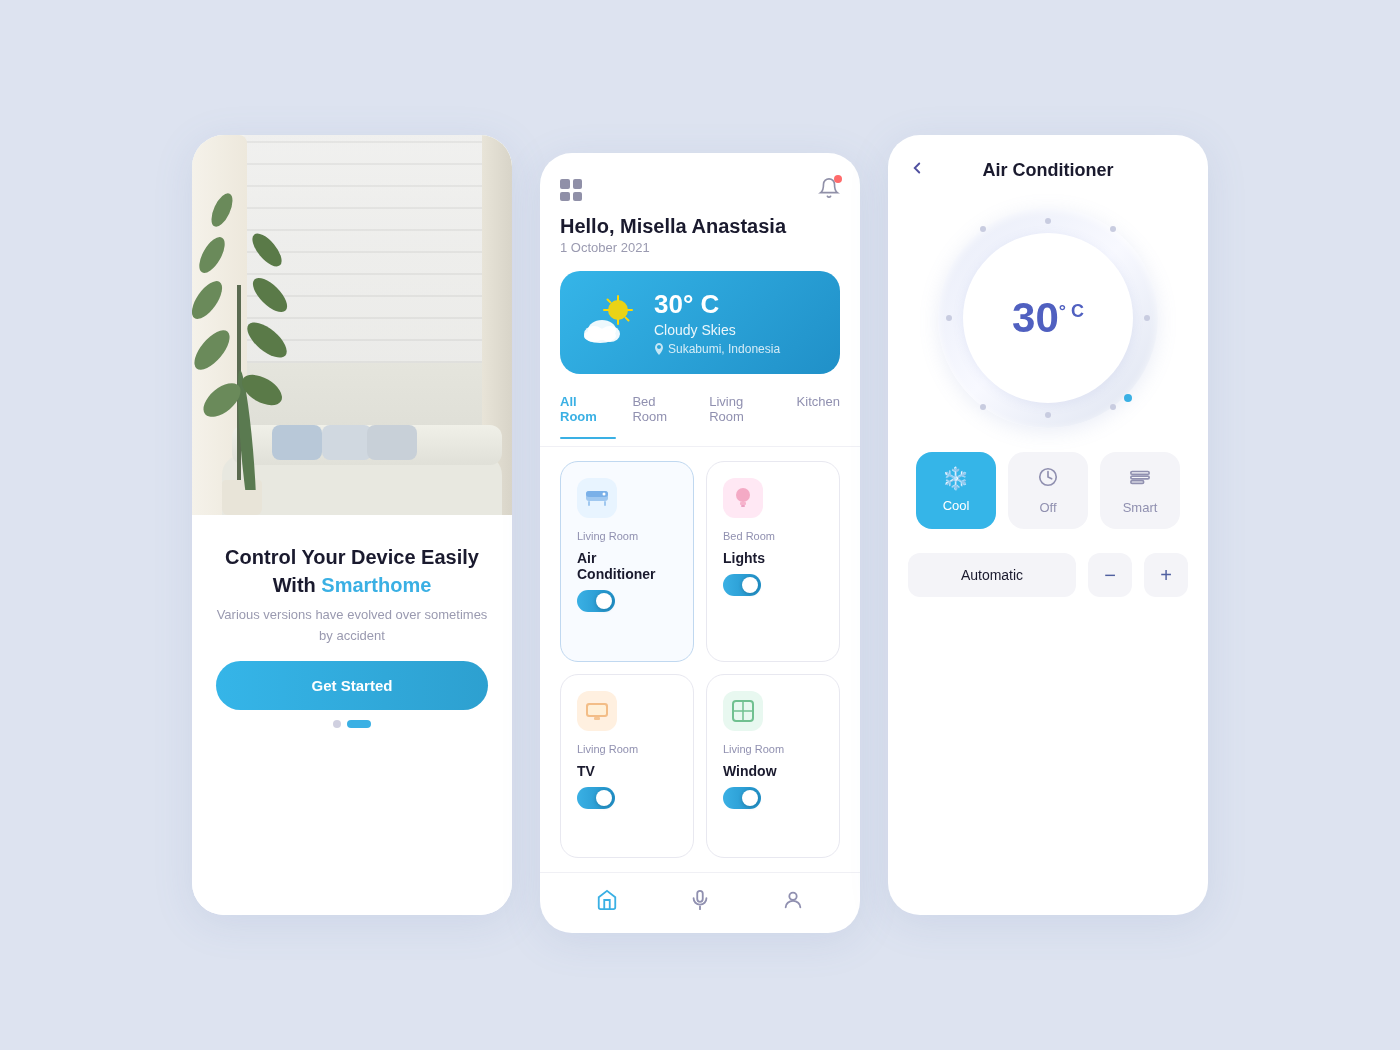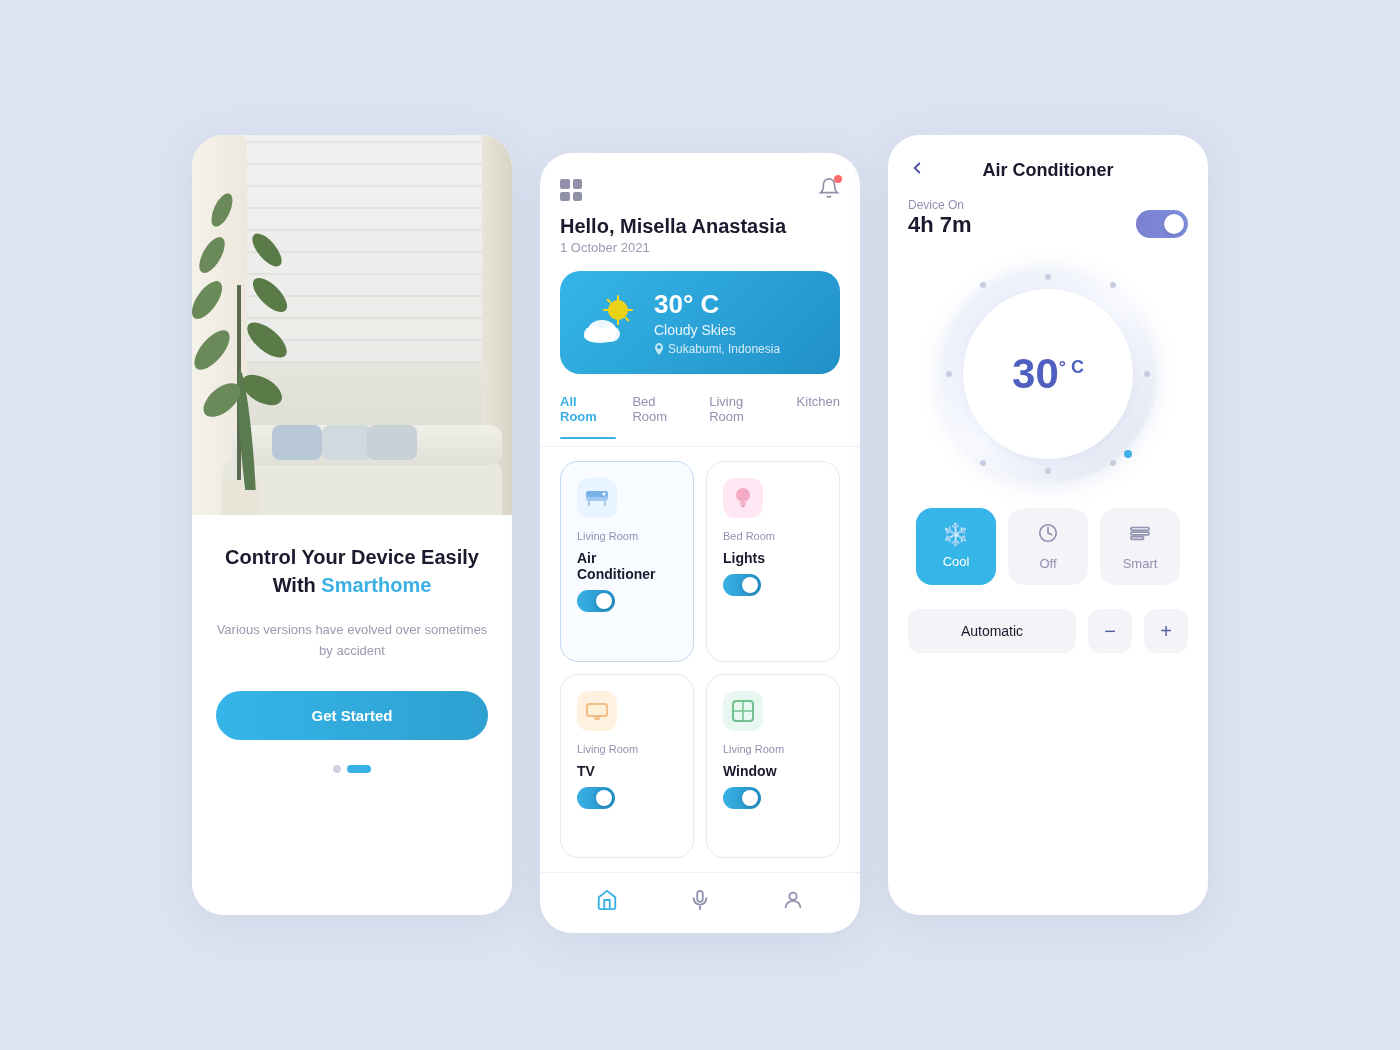--- a/index.html
+++ b/index.html
@@ -157,21 +157,21 @@
       height: 200px;
       background: #5a6a50;
     }
 
     .screen1-content {
       flex: 1;
       display: flex;
       flex-direction: column;
       align-items: center;
       padding: 28px 24px 24px;
-      gap: 21px;
+      gap: 6px;
       background: white;
     }
 
     .screen1-title {
       font-size: 20px;
       font-weight: 700;
       color: #1a1a2e;
       text-align: center;
       line-height: 1.4;
     }
@@ -833,29 +833,20 @@
     <div class="screen3-header">
       <div class="back-btn">
         <svg width="18" height="18" viewBox="0 0 24 24" fill="none" stroke="#5050a0" stroke-width="2.5" stroke-linecap="round">
           <polyline points="15 18 9 12 15 6"></polyline>
         </svg>
       </div>
       <div class="screen3-title">Air Conditioner</div>
       <div style="width:18px;"></div>
     </div>
 
-    <div class="device-on-row">
-      <div>
-        <div class="device-on-label">Device On</div>
-        <div class="device-on-time">4h 7m</div>
-      </div>
-      <div class="toggle-large">
-        <div class="toggle-large-knob"></div>
-      </div>
-    </div>
 
     <div class="temp-dial-container">
       <div class="temp-dial-outer">
 
         <div class="dial-dot" style="top:10px;left:50%;transform:translateX(-50%);"></div>
         <div class="dial-dot" style="top:18px;right:42px;"></div>
         <div class="dial-dot" style="top:18px;left:42px;"></div>
         <div class="dial-dot" style="bottom:10px;left:50%;transform:translateX(-50%);"></div>
         <div class="dial-dot" style="bottom:18px;right:42px;"></div>
         <div class="dial-dot" style="bottom:18px;left:42px;"></div>

